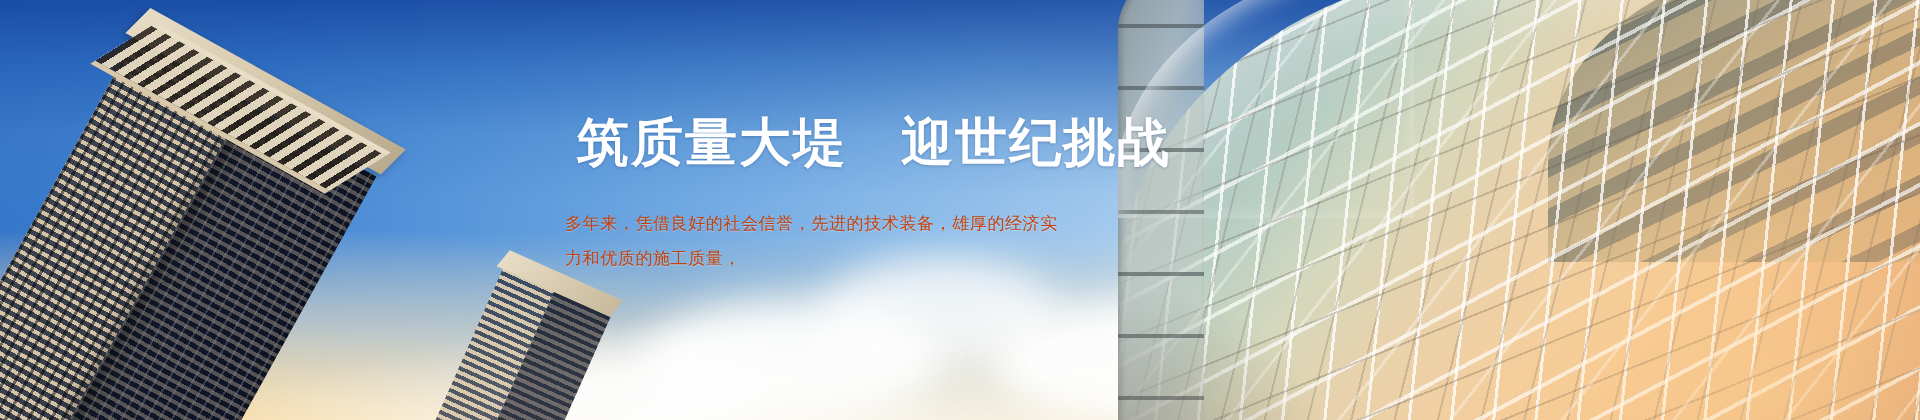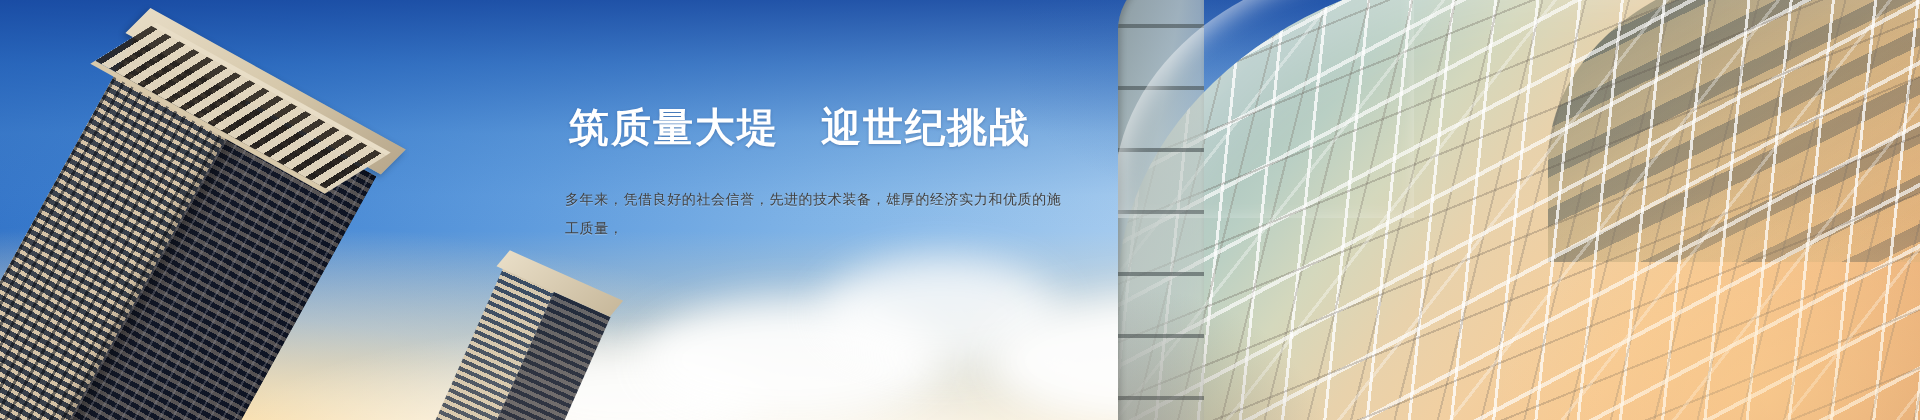--- a/index.html
+++ b/index.html
@@ -249,34 +249,34 @@
     position:absolute;left:-4px;top:-4px;width:300px;height:260px;
     border-top-left-radius:420px 330px;
     box-shadow:inset 6px 6px 22px rgba(255,255,255,0.55);
   }
 
   
   .copy{
     position:absolute;left:565px;top:100px;width:560px;
   }
   .headline{
-    margin:4px;
-    font-size:40px;
+    margin:12px;
+    font-size:52px;
     font-weight:bold;
     color:#ffffff;
     letter-spacing:2px;
     line-height:1.18;
     text-shadow:0 1px 3px rgba(30,60,110,0.32);
     white-space:pre;
   }
   .subcopy{
     margin:34px 0 0 0;
-    font-size:14px;
+    font-size:17px;
     line-height:2.05;
-    color:#404040;
+    color:#c2410c;
     letter-spacing:0.6px;
     max-width:500px;
     text-shadow:0 1px 1px rgba(255,255,255,0.35);
   }
   .subcopy span{display:block;}
 </style>
 </head>
 <body>
 
 <div class="banner">

